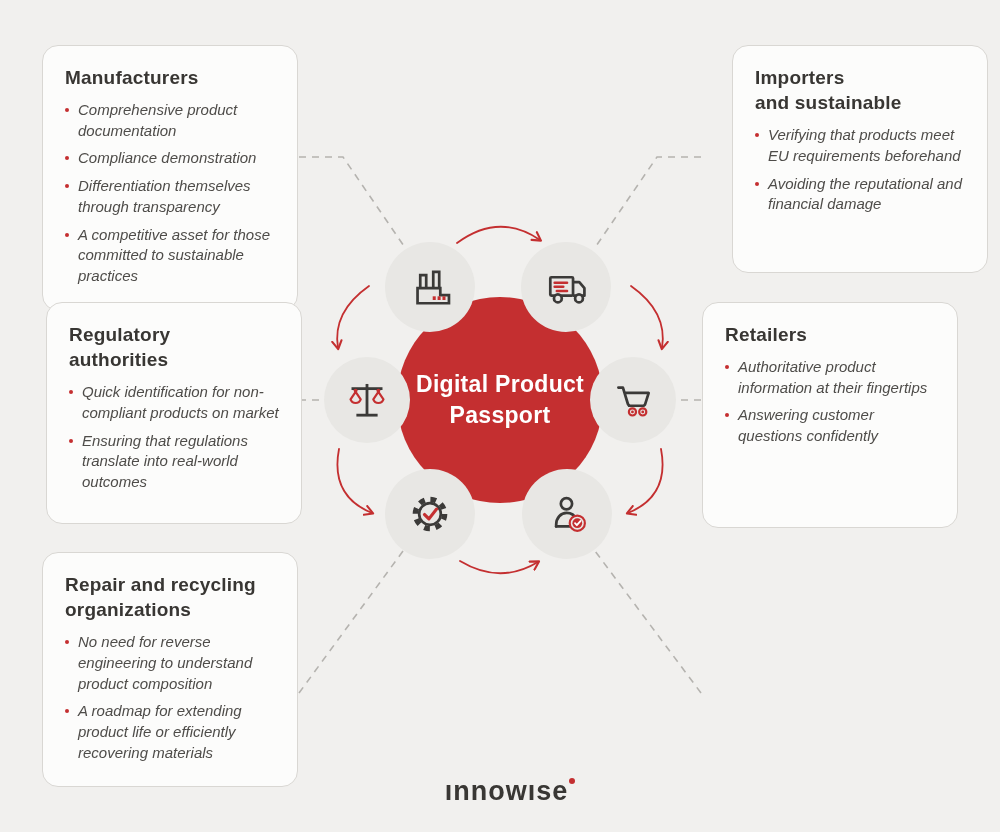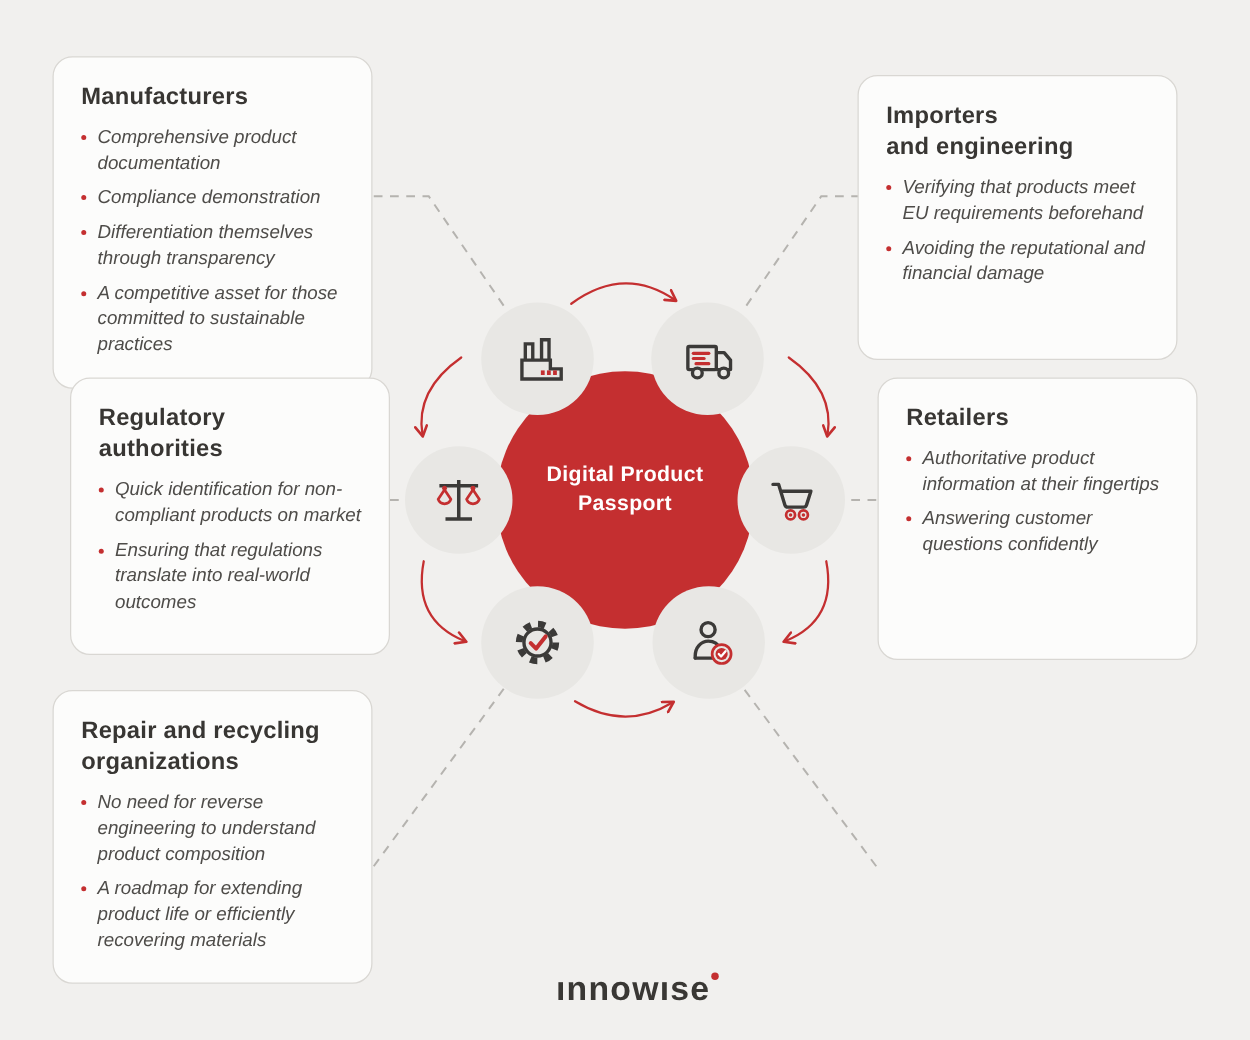--- a/index.html
+++ b/index.html
@@ -43,32 +43,32 @@
   }
   .card li::before{
     content:"";
     position:absolute;
     left:0;top:8px;
     width:4px;height:4px;
     border-radius:50%;
     background:#c42f30;
   }
   .pos-tl{left:42px;top:45px;min-height:228px;}
-  .pos-tr{left:686px;top:45px;min-height:228px;margin-top:15px;}
-  .pos-ml{left:56px;top:302px;min-height:222px;}
+  .pos-tr{left:732px;top:45px;min-height:228px;}
+  .pos-ml{left:46px;top:302px;min-height:222px;}
   .pos-mr{left:702px;top:302px;min-height:226px;}
   .pos-bl{left:42px;top:552px;min-height:205px;}
   .pos-br{left:702px;top:552px;min-height:205px;}
   .center-label{
     position:absolute;
     left:392px;top:369px;
     width:216px;
     text-align:center;
     color:#ffffff;
-    font-size:17px;
+    font-size:23px;
     font-weight:700;
     line-height:1.35;
     letter-spacing:.3px;
   }
   .center-label span{display:block;}
   .logo{
     position:absolute;
     left:0;right:0;
     top:776px;
     text-align:center;
@@ -210,21 +210,21 @@
       <li><span>Comprehensive product documentation</span></li>
       <li><span>Compliance demonstration</span></li>
       <li><span>Differentiation themselves through transparency</span></li>
       <li><span>A competitive asset for those committed to sustainable practices</span></li>
     </ul>
   </section>
 
   <section class="card pos-tr">
     <h2>
       <span>Importers</span>
-      <span>and engineering</span>
+      <span>and sustainable</span>
     </h2>
     <ul>
       <li><span>Verifying that products meet EU requirements beforehand</span></li>
       <li><span>Avoiding the reputational and financial damage</span></li>
     </ul>
   </section>
 
   <section class="card pos-ml">
     <h2>
       <span>Regulatory</span>

